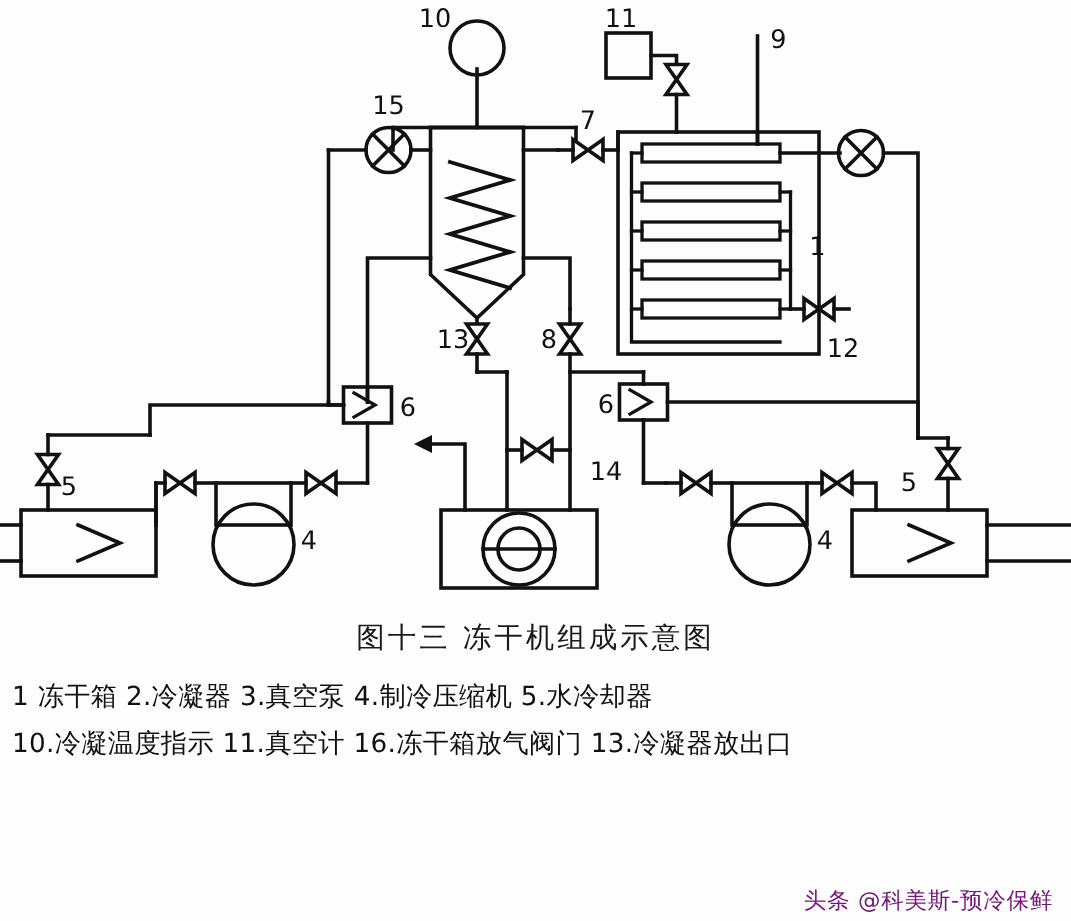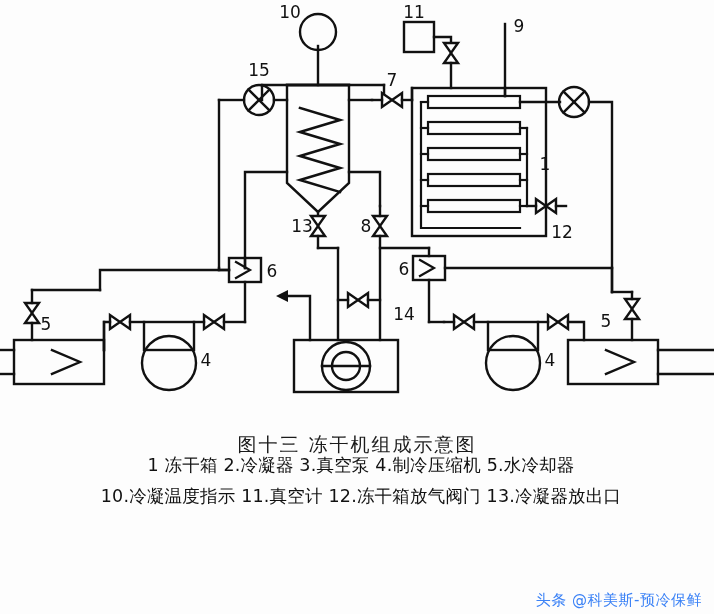--- a/index.html
+++ b/index.html
@@ -29,51 +29,50 @@
     height: 412px;
   }
   #diagram-svg {
     display: block;
     width: 714px;
     height: 412px;
   }
   .caption {
     position: absolute;
     left: 0;
-    top: 432px;
+    top: 412px;
     width: 714px;
     text-align: center;
     font-family: "DejaVu Sans", sans-serif;
     font-size: 19px;
     letter-spacing: 2px;
     color: #1a1a1a;
   }
   .legend {
     position: absolute;
     left: 8px;
     top: 450px;
     width: 706px;
     font-family: "DejaVu Sans", sans-serif;
     font-size: 17.5px;
     line-height: 31px;
     color: #111111;
     letter-spacing: 0.2px;
-    text-align: center;
   }
   .legend-line {
     white-space: nowrap;
     overflow: hidden;
   }
   .watermark {
     position: absolute;
     right: 12px;
     bottom: 4px;
     font-family: "DejaVu Sans", sans-serif;
     font-size: 15px;
-    color: #3b82f6;
+    color: #701a75;
     letter-spacing: 0.5px;
   }
   .lbl {
     font-family: "DejaVu Sans", sans-serif;
     font-size: 17px;
     fill: #111111;
   }
 </style>
 </head>
 <body>
@@ -327,18 +326,18 @@
         <text class="lbl" x="206" y="366" text-anchor="middle">4</text>
         <text class="lbl" x="550" y="366" text-anchor="middle">4</text>
       </g>
     </svg>
   </div>
 
   <div class="caption">图十三  冻干机组成示意图</div>
 
   <div class="legend">
     <div class="legend-line">1 冻干箱     2.冷凝器      3.真空泵      4.制冷压缩机     5.水冷却器</div>
-    <div class="legend-line">10.冷凝温度指示 11.真空计 12.冻干箱放气阀门 13.冷凝器放出口</div>
+    <div class="legend-line">10.冷凝温度指示 11.真空计 16.冻干箱放气阀门 13.冷凝器放出口</div>
   </div>
 
   <div class="watermark">头条 @科美斯-预冷保鲜</div>
 
 </div>
 
 </body></html>

